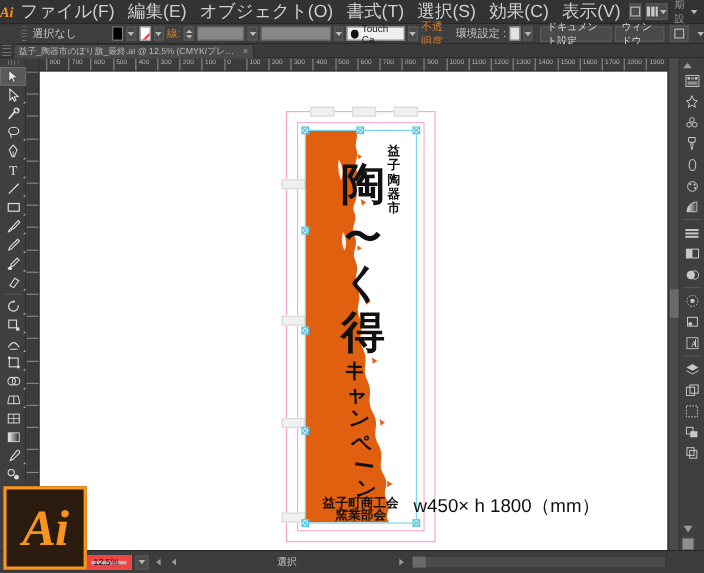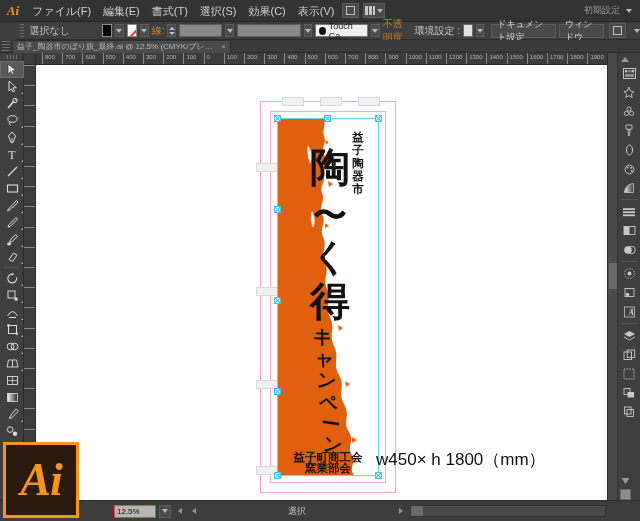--- a/index.html
+++ b/index.html
@@ -18,21 +18,21 @@
     position:absolute; left:0; top:0; width:640px; height:22px;
     background:#333333; display:flex; align-items:center;
     border-bottom:1px solid #262626;
   }
   .ai-logo {
     width:26px; height:22px; display:flex; align-items:center; justify-content:center;
     color:#f7941e; font-weight:bold; font-size:13px; font-style:italic;
     font-family:"Liberation Serif", serif;
   }
   .menu-item {
-    padding:0 6px; height:22px; line-height:22px; font-size:11px;
+    padding:0 6px; height:22px; line-height:22px; font-size:16px;
     color:#cfcfcf; white-space:nowrap; cursor:default;
   }
   .menu-sep { flex:1; }
   .mb-icon {
     width:17px; height:15px; margin:0 2px; background:#4a4a4a;
     border:1px solid #5c5c5c; display:flex; align-items:center; justify-content:center;
   }
   .mb-icon .g { width:9px; height:9px; border:1px solid #c0c0c0; }
   .mb-icon2 { width:22px; }
   .mb-icon2 .bars { width:10px; height:9px; display:flex; gap:1px; }
@@ -139,22 +139,22 @@
   .rdock-top{height:9px;width:100%;display:flex;align-items:center;justify-content:flex-start;padding-left:3px;}
   .rdock-top i{width:0;height:0;border-left:4px solid transparent;border-right:4px solid transparent;border-bottom:5px solid #9a9a9a;}
   .pitem{width:21px;height:19px;display:flex;align-items:center;justify-content:center;}
   .pdiv{width:17px;height:1px;background:#565656;margin:2px 0;}
   .rdock-bot{margin-top:auto;width:100%;display:flex;flex-direction:column;align-items:flex-start;padding-left:2px;}
   .rdock-bot .sq{width:11px;height:11px;background:#8e8e8e;border:1px solid #6d6d6d;margin-top:2px;}
 
   
   .statusbar{position:absolute;left:0;bottom:0;width:640px;height:21px;background:#3d3d3d;
     border-top:1px solid #2b2b2b;display:flex;align-items:center;gap:3px;padding-left:78px;}
-  .zoomfield{width:42px;height:13px;background:#b5b5b5;border:1px solid #ef4444;
-    display:flex;align-items:center;padding-left:2px;color:#111;font-size:8px;margin-left:36px;}
+  .zoomfield{width:42px;height:13px;background:#b5b5b5;border:5px solid #ef4444;
+    display:flex;align-items:center;padding-left:2px;color:#111;font-size:8px;}
   .zoom-dd{width:12px;height:13px;background:#4b4b4b;border:1px solid #5c5c5c;
     display:flex;align-items:center;justify-content:center;}
   .navbtn{width:11px;height:13px;display:flex;align-items:center;justify-content:center;}
   .navbtn i{width:0;height:0;border-top:3px solid transparent;border-bottom:3px solid transparent;border-left:4px solid #9a9a9a;}
   .statusinfo{flex:0 0 190px;height:13px;display:flex;align-items:center;justify-content:center;
     font-size:9px;color:#c8c8c8;}
   .stat-arrow{width:12px;height:13px;display:flex;align-items:center;justify-content:center;}
   .hscroll{flex:1;height:12px;background:#4a4a4a;border:1px solid #333;margin-right:34px;position:relative;}
   .hscroll .lthumb{position:absolute;left:0;top:0;width:12px;height:10px;background:#6a6a6a;}
 
@@ -166,20 +166,21 @@
 </style>
 </head>
 <body>
 
 <div class="app">
 
   <div class="menubar">
     <div class="ai-logo">Ai</div>
     <div class="menu-item">ファイル(F)</div>
     <div class="menu-item">編集(E)</div>
+    <div class="menu-item">オブジェクト(O)</div>
     <div class="menu-item">書式(T)</div>
     <div class="menu-item">選択(S)</div>
     <div class="menu-item">効果(C)</div>
     <div class="menu-item">表示(V)</div>
     <div class="mb-icon">
         <span class="g"></span>
       </div>
     <div class="mb-icon mb-icon2">
       <span class="bars">
           <i></i>

